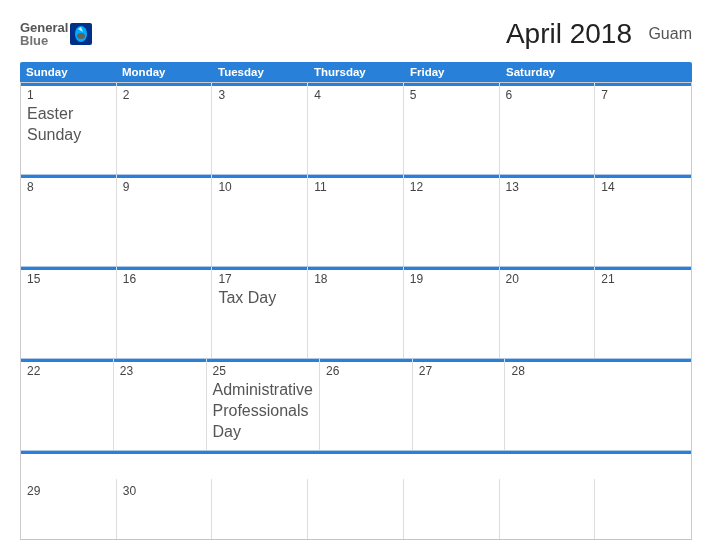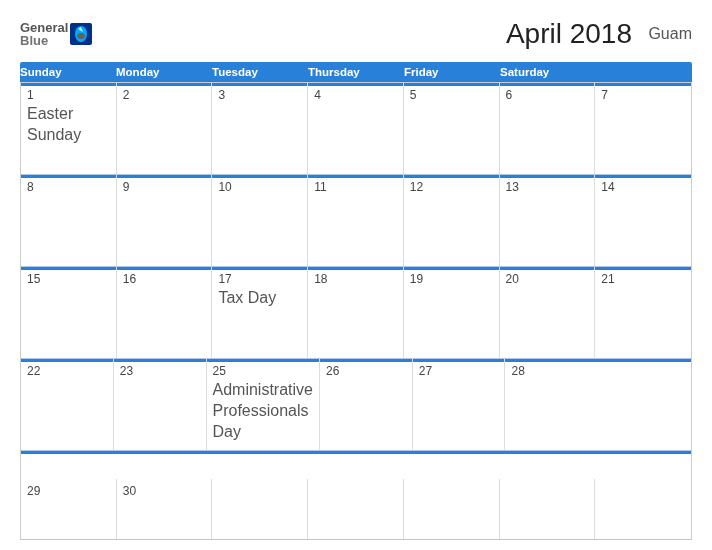--- a/index.html
+++ b/index.html
@@ -69,21 +69,21 @@
     .cal-header-row {
       display: grid;
       grid-template-columns: repeat(7, 1fr);
       background: #2980d9;
       border-radius: 2px 2px 0 0;
     }
     .cal-header-cell {
       color: #fff;
       font-size: 11.5px;
       font-weight: bold;
-      padding: 4px 0;
+      padding: 4px 6px;
       text-align: left;
     }
     .cal-body {
       flex: 1;
       display: flex;
       flex-direction: column;
     }
     .cal-week {
       display: grid;
       grid-template-columns: repeat(7, 1fr);

